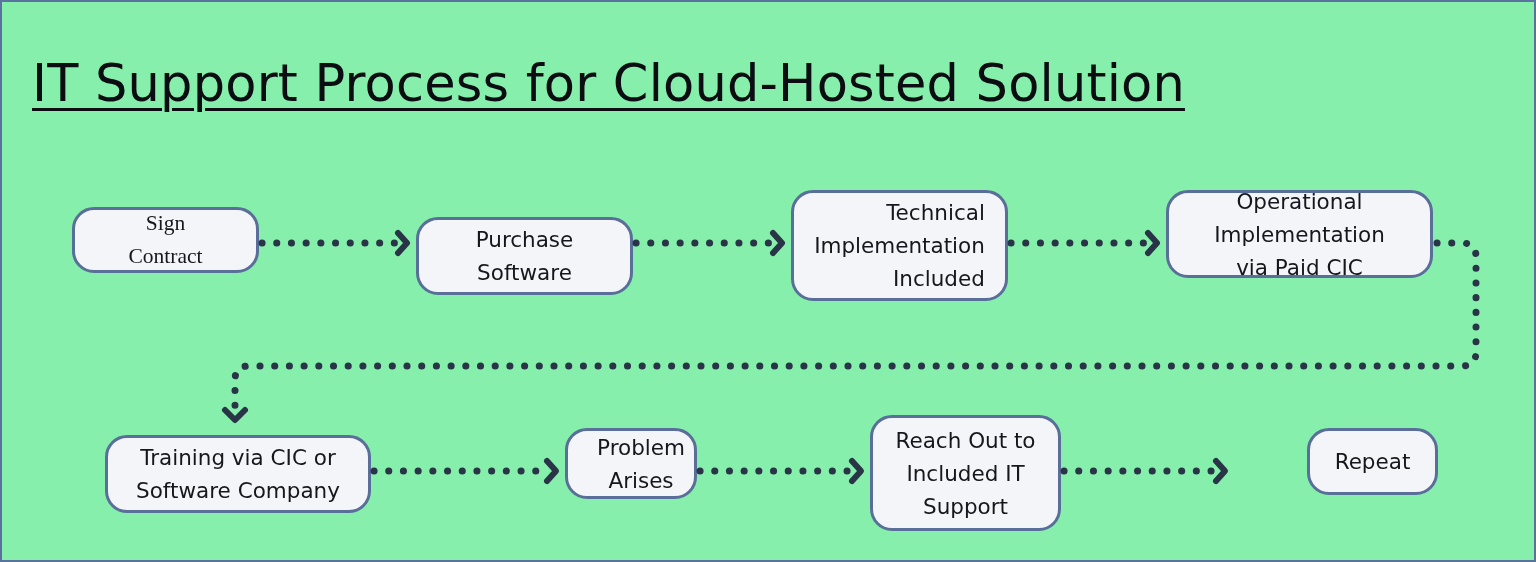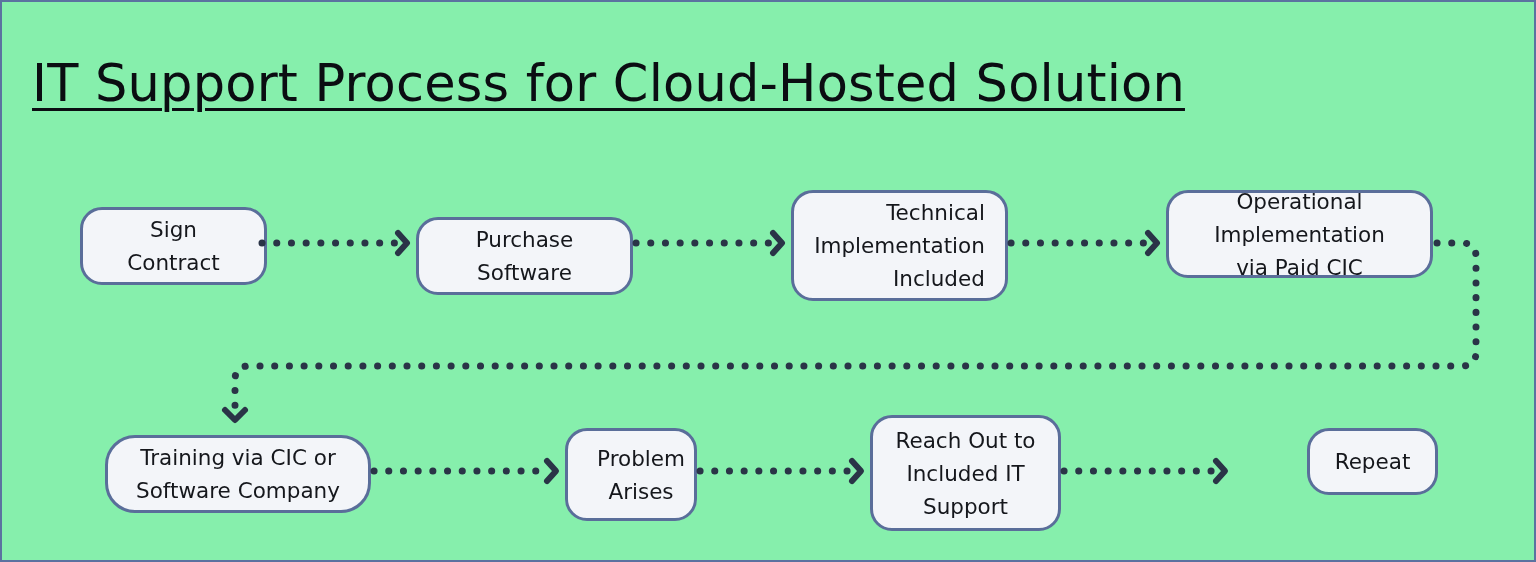--- a/index.html
+++ b/index.html
@@ -9,44 +9,44 @@
   .node { position: absolute; box-sizing: border-box; border: 3px solid #5a6e9a; border-radius: 22px; background: #f3f5f9; display: flex; align-items: center; justify-content: center; text-align: center; color: #15171c; font-size: 21.5px; line-height: 33px; }
   .node span { display: block; white-space: pre-line; }
   svg#connectors { position: absolute; left: 0; top: 0; width: 1536px; height: 562px; pointer-events: none; }
 </style>
 </head>
 <body>
 
 <div id="frame">
   <div id="title">IT Support Process for Cloud-Hosted Solution</div>
 
-  <div class="node" style="left:78px;top:205px;width:187px;height:78px;">
+  <div class="node" style="left:70px;top:205px;width:187px;height:66px;font-family:Liberation Serif, serif;">
       <span>Sign
 Contract</span>
     </div>
   <div class="node" style="left:414px;top:215px;width:217px;height:78px;">
       <span>Purchase
 Software</span>
     </div>
   <div class="node" style="left:789px;top:188px;width:217px;height:111px;text-align:right;">
       <span>Technical
 Implementation
 Included</span>
     </div>
   <div class="node" style="left:1164px;top:188px;width:267px;height:88px;">
       <span>Operational
 Implementation
 via Paid CIC</span>
     </div>
 
-  <div class="node" style="left:103px;top:433px;width:266px;height:78px;border-radius:30px;">
+  <div class="node" style="left:103px;top:433px;width:266px;height:78px;">
       <span>Training via CIC or
 Software Company</span>
     </div>
-  <div class="node" style="left:563px;top:426px;width:132px;height:93px;padding-left:20px;">
+  <div class="node" style="left:563px;top:426px;width:132px;height:71px;padding-left:20px;">
       <span>Problem
 Arises</span>
     </div>
   <div class="node" style="left:868px;top:413px;width:191px;height:116px;">
       <span>Reach Out to
 Included IT
 Support</span>
     </div>
   <div class="node" style="left:1305px;top:426px;width:131px;height:67px;">
       <span>Repeat</span>

